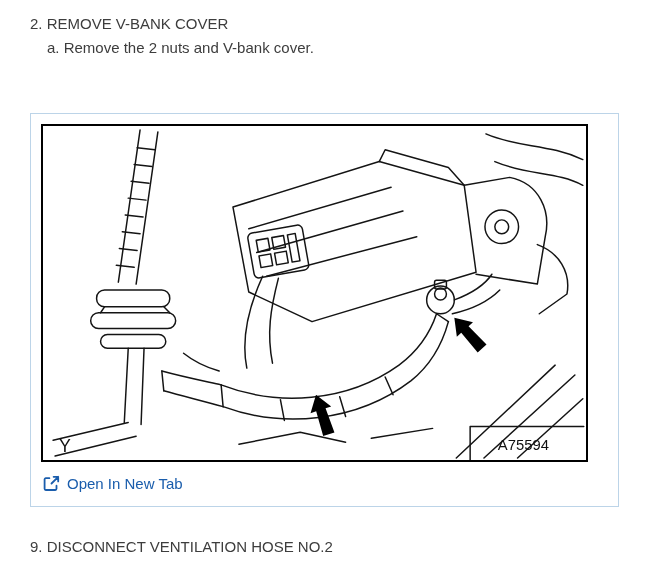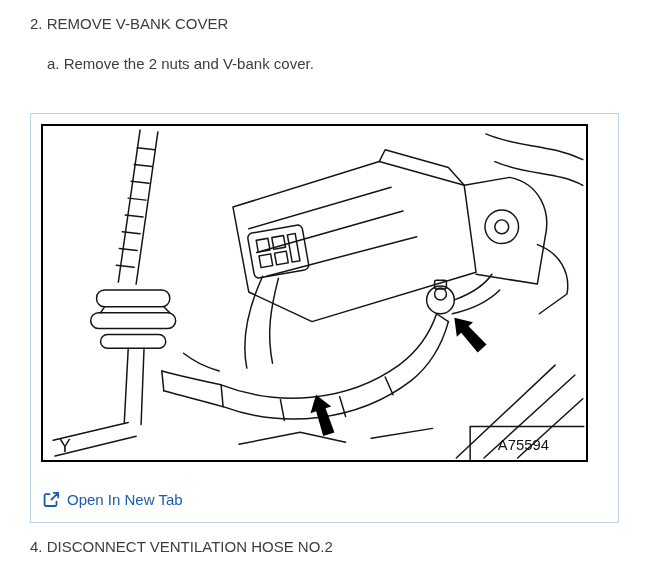--- a/index.html
+++ b/index.html
@@ -3,41 +3,41 @@
 <meta charset="utf-8">
 <style>
   html,body{margin:0;padding:0;}
   body{
     width:662px;height:570px;background:#ffffff;
     font-family:"Liberation Sans",sans-serif;color:#3d3d3d;
     position:relative;overflow:hidden;
   }
   .headings{padding:15px 12px 0 30px;font-size:15px;}
   .step-title{color:#3d3d3d;}
-  .step-sub{padding-left:17px;margin-top:23px;color:#3d3d3d;}
+  .step-sub{padding-left:17px;margin-top:7px;color:#3d3d3d;}
 
   .figure-panel{
     position:absolute;left:30px;top:113px;width:589px;
     border:1px solid #bcd4e8;background:#ffffff;box-sizing:border-box;
   }
   .figure-image{
     margin:10px 10px 0 10px;width:543px;height:334px;
     border:2px solid #000;background:#fff;box-sizing:content-box;
   }
   .figure-image svg{display:block;width:543px;height:334px;}
   .diagram path,.diagram rect,.diagram circle,.diagram polyline{
     fill:none;stroke:#141414;stroke-width:1.5;
     stroke-linecap:round;stroke-linejoin:round;
   }
   .diagram polygon{fill:#000;stroke:none;}
   .diagram text{font-family:"Liberation Sans",sans-serif;fill:#111;}
 
   .figure-actions{
     width:547px;margin:0 10px;display:flex;align-items:center;
-    justify-content:space-between;padding:29px 2px 14px 2px;box-sizing:border-box;
+    justify-content:space-between;padding:13px 2px 14px 2px;box-sizing:border-box;
   }
   .action-link{
     display:flex;align-items:center;gap:7px;color:#1a5dac;
     font-size:15px;text-decoration:none;cursor:pointer;
   }
   .action-link .icon{display:inline-flex;width:17px;height:17px;}
   .action-link .icon svg{width:17px;height:17px;}
   .icon-stroke{fill:none;stroke:#1a5dac;stroke-width:1.7;stroke-linecap:round;stroke-linejoin:round;}
 
   .step3{position:absolute;left:30px;top:538px;font-size:15px;color:#3d3d3d;}
@@ -138,13 +138,13 @@
         <svg viewBox="0 0 16 16">
           <path class="icon-stroke" d="M6,3 H2.6 C2,3 1.5,3.5 1.5,4.1 V13 C1.5,13.6 2,14.1 2.6,14.1 H11.6 C12.2,14.1 12.7,13.6 12.7,13 V10"></path>
           <path class="icon-stroke" d="M8,8 L14.3,1.7 M10,1.7 H14.3 V6"></path>
         </svg>
       </span>
       <span>Open In New Tab</span>
     </a>
   </div>
 </div>
 
-<div class="step3 step-title">4. DISCONNECT VENTILATION HOSE NO.2</div>
+<div class="step3 step-title">9. DISCONNECT VENTILATION HOSE NO.2</div>
 
 </body></html>

